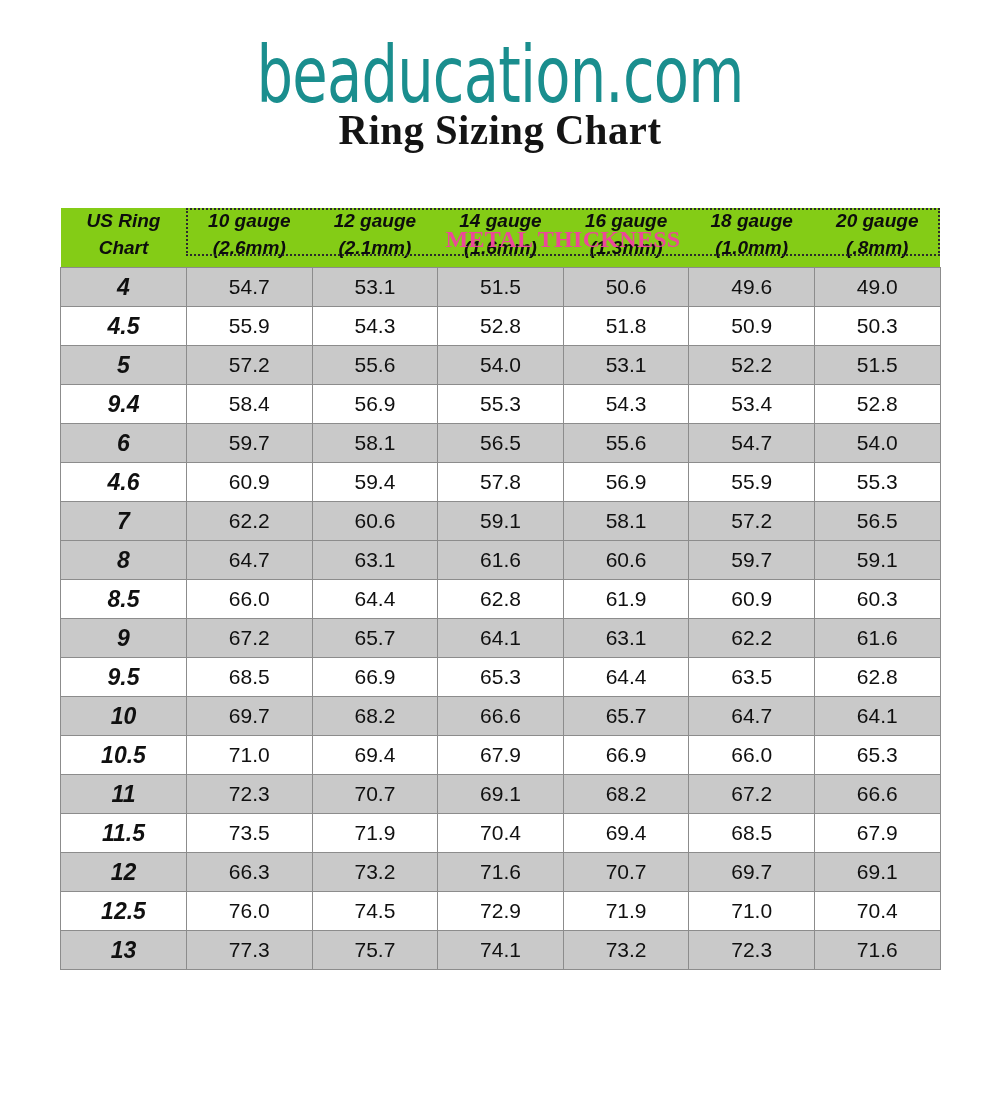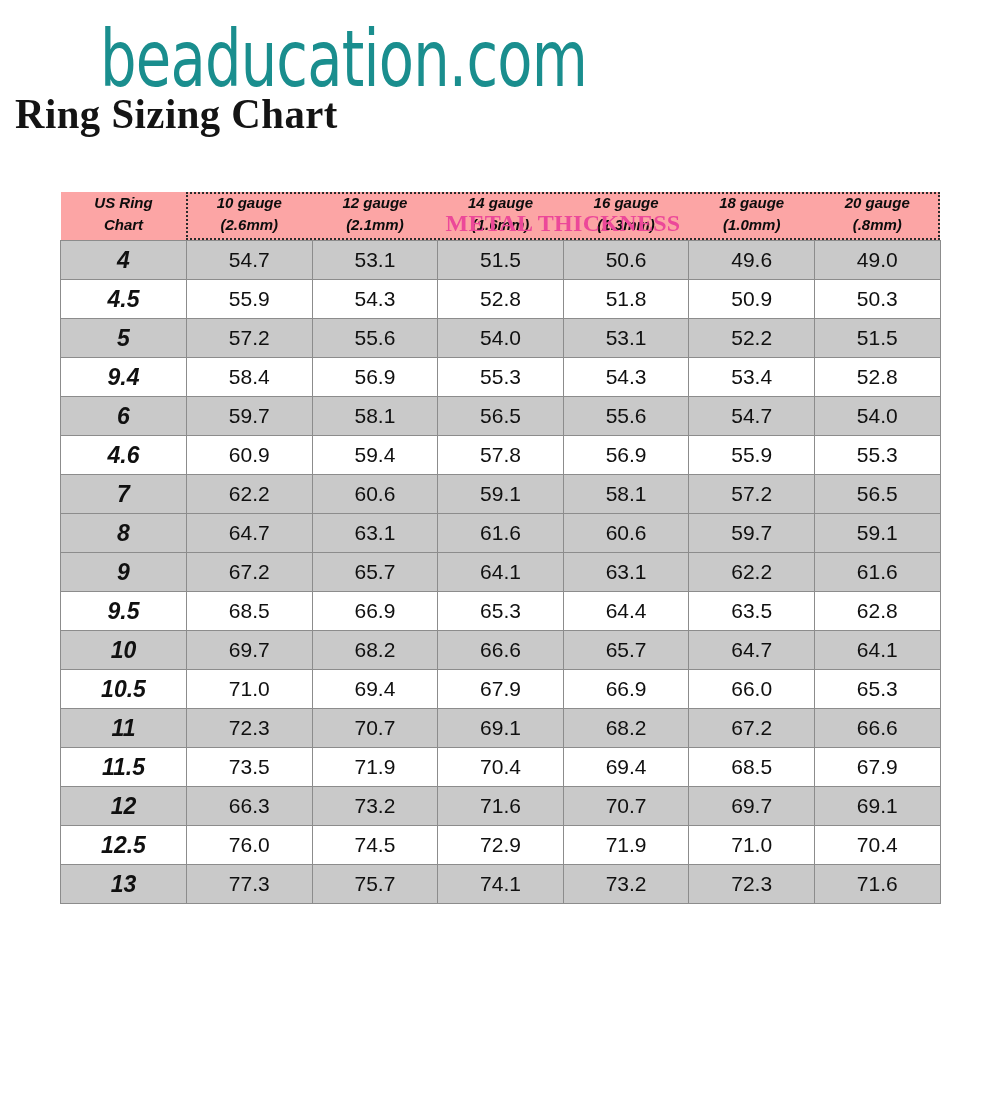--- a/index.html
+++ b/index.html
@@ -10,22 +10,22 @@
   body {
     width: 1000px;
     height: 1110px;
     font-family: "Liberation Sans", sans-serif;
     color: #111111;
     overflow: hidden;
   }
 
   
   .brand-block {
-    text-align: left;
-    padding-top: 22px;
+    text-align: center;
+    padding-top: 38px;
   }
   .brand-logo {
     font-family: "DejaVu Sans", sans-serif;
     font-size: 72px;
     line-height: 0.95;
     letter-spacing: -1px;
     color: #1A8E8E;
     font-weight: 400;
     transform: scaleX(0.80) scaleY(1.08);
     transform-origin: center top;
@@ -78,28 +78,28 @@
     table-layout: fixed;
     margin-top: 48px;
   }
   table.ring-chart col.c-size { width: 126px; }
   table.ring-chart col.c-g    { width: 125.6px; }
 
   thead th {
     font-family: "Liberation Sans", sans-serif;
     font-weight: bold;
     font-style: italic;
-    font-size: 15px;
+    font-size: 19px;
     line-height: 1.42;
     text-align: center;
     vertical-align: bottom;
     padding: 0 0 5px 0;
     border: 0;
     color: #0d0d0d;
-    background: #fca5a5;
+    background: #84cc16;
     white-space: nowrap;
   }
   thead th .g-line { display: block; }
 
   tbody td {
     border: 1px solid #8c8c8c;
     height: 38px;
     text-align: center;
     vertical-align: middle;
     font-size: 21px;
@@ -237,20 +237,29 @@
         </tr>
         <tr class="shade">
           <td class="size-cell">8</td>
           <td>64.7</td>
           <td>63.1</td>
           <td>61.6</td>
           <td>60.6</td>
           <td>59.7</td>
           <td>59.1</td>
         </tr>
+        <tr class="plain">
+          <td class="size-cell">8.5</td>
+          <td>66.0</td>
+          <td>64.4</td>
+          <td>62.8</td>
+          <td>61.9</td>
+          <td>60.9</td>
+          <td>60.3</td>
+        </tr>
         <tr class="shade">
           <td class="size-cell">9</td>
           <td>67.2</td>
           <td>65.7</td>
           <td>64.1</td>
           <td>63.1</td>
           <td>62.2</td>
           <td>61.6</td>
         </tr>
         <tr class="plain">

